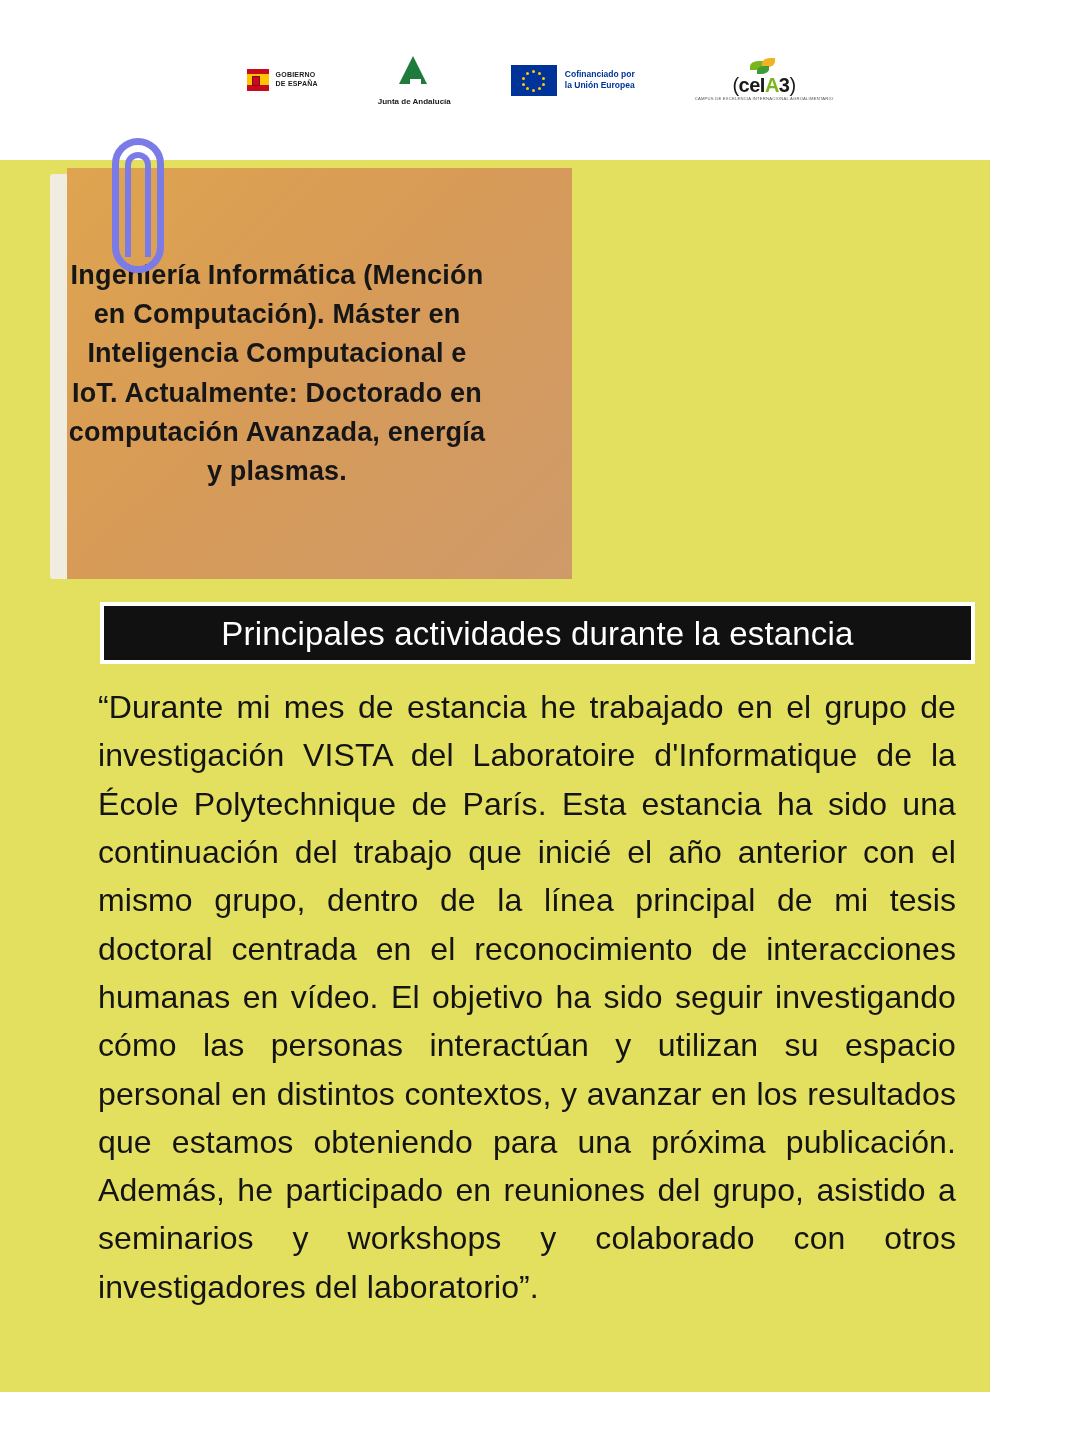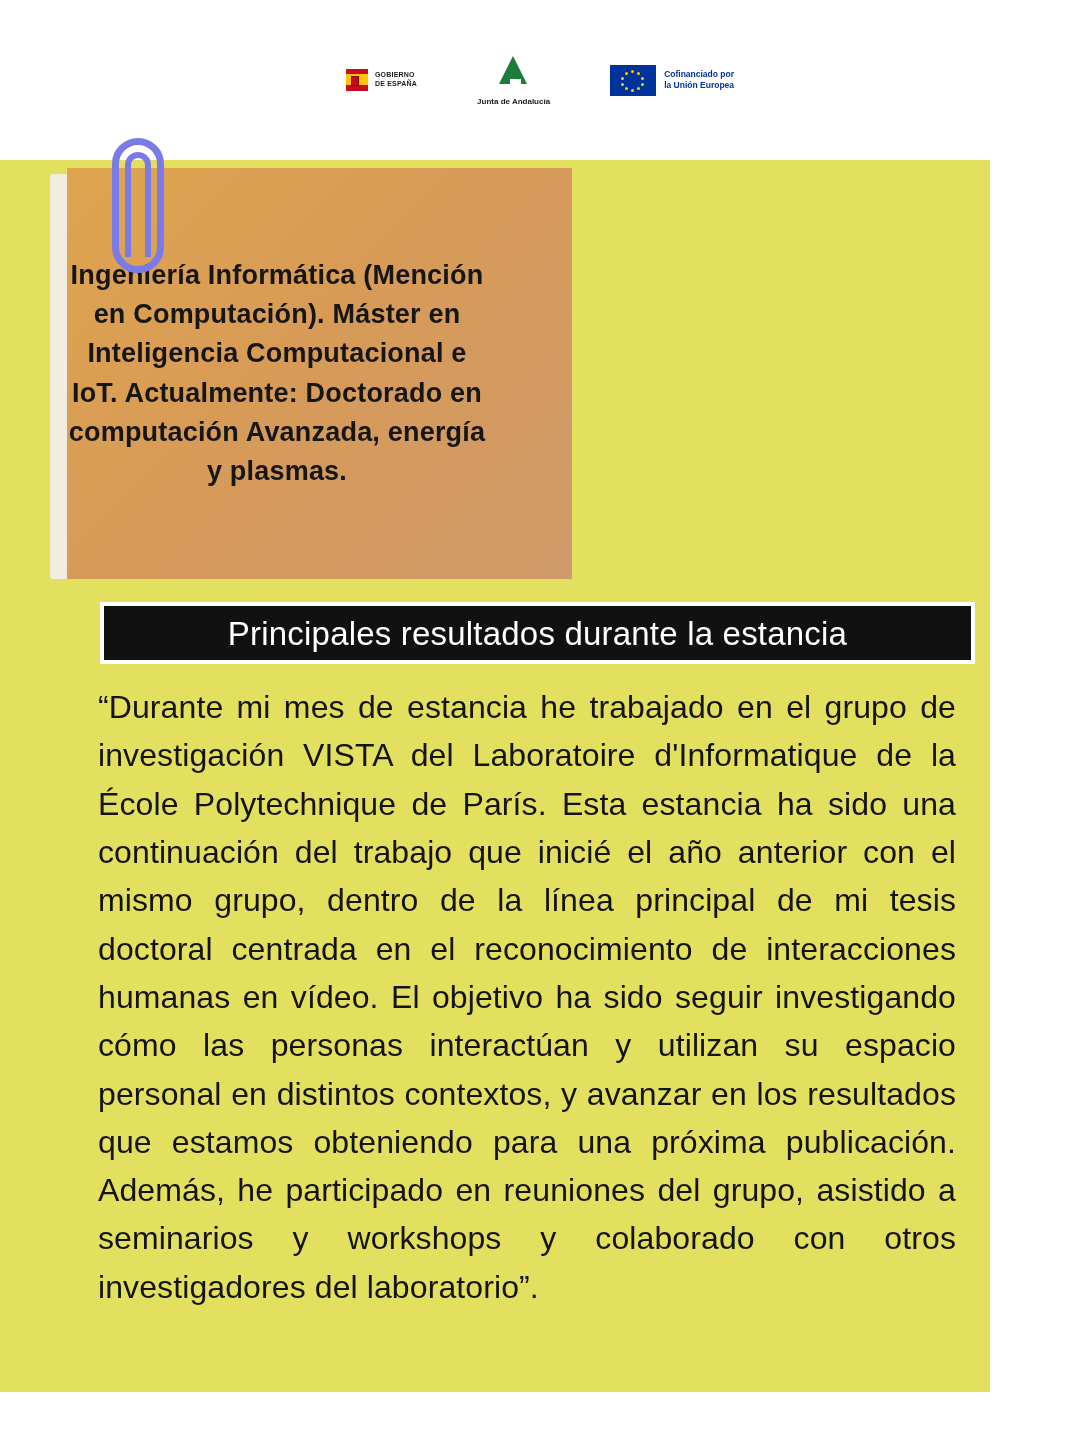--- a/index.html
+++ b/index.html
@@ -260,29 +260,40 @@
       <span class="eu-star" style="left:11px;top:18px"></span>
       <span class="eu-star" style="left:11px;top:12px"></span>
       <span class="eu-star" style="left:15px;top:7px"></span>
     </div>
     <div class="eu-txt">
       <div>Cofinanciado por</div>
       <div>la Unión Europea</div>
     </div>
   </div>
 
+  <div class="logo logo-ceia3">
+    <div class="ceia3-leaf">
+      <span style="left:6px;top:3px;width:14px;height:9px;background:#7ab51d;"></span>
+      <span style="left:18px;top:0px;width:13px;height:9px;background:#f0b323;"></span>
+      <span style="left:13px;top:8px;width:12px;height:8px;background:#3f9c35;"></span>
+    </div>
+    <div class="ceia3-main">
+      <span class="ceia3-paren">(</span><span>ceI</span><span class="a-green">A</span><span>3</span><span class="ceia3-paren">)</span>
+    </div>
+    <div class="ceia3-sub">CAMPUS DE EXCELENCIA INTERNACIONAL AGROALIMENTARIO</div>
+  </div>
 
 </div>
 
 <div class="page-body"></div>
 
 <div class="book-shadow"></div>
 <div class="card-bio">
   <div class="card-bio-inner">Ingeniería Informática (Mención en Computación). Máster en Inteligencia Computacional e IoT. Actualmente: Doctorado en computación Avanzada, energía y plasmas.</div>
 </div>
 <div class="paperclip"></div>
 <div class="paperclip-inner"></div>
 
 <div class="heading-bar">
-  <div class="heading-text">Principales resultados durante la estancia</div>
+  <div class="heading-text">Principales actividades durante la estancia</div>
 </div>
 
 <div class="body-text">“Durante mi mes de estancia he trabajado en el grupo de investigación VISTA del Laboratoire d'Informatique de la École Polytechnique de París. Esta estancia ha sido una continuación del trabajo que inicié el año anterior con el mismo grupo, dentro de la línea principal de mi tesis doctoral centrada en el reconocimiento de interacciones humanas en vídeo. El objetivo ha sido seguir investigando cómo las personas interactúan y utilizan su espacio personal en distintos contextos, y avanzar en los resultados que estamos obteniendo para una próxima publicación. Además, he participado en reuniones del grupo, asistido a seminarios y workshops y colaborado con otros investigadores del laboratorio”.</div>
 
 </body></html>

